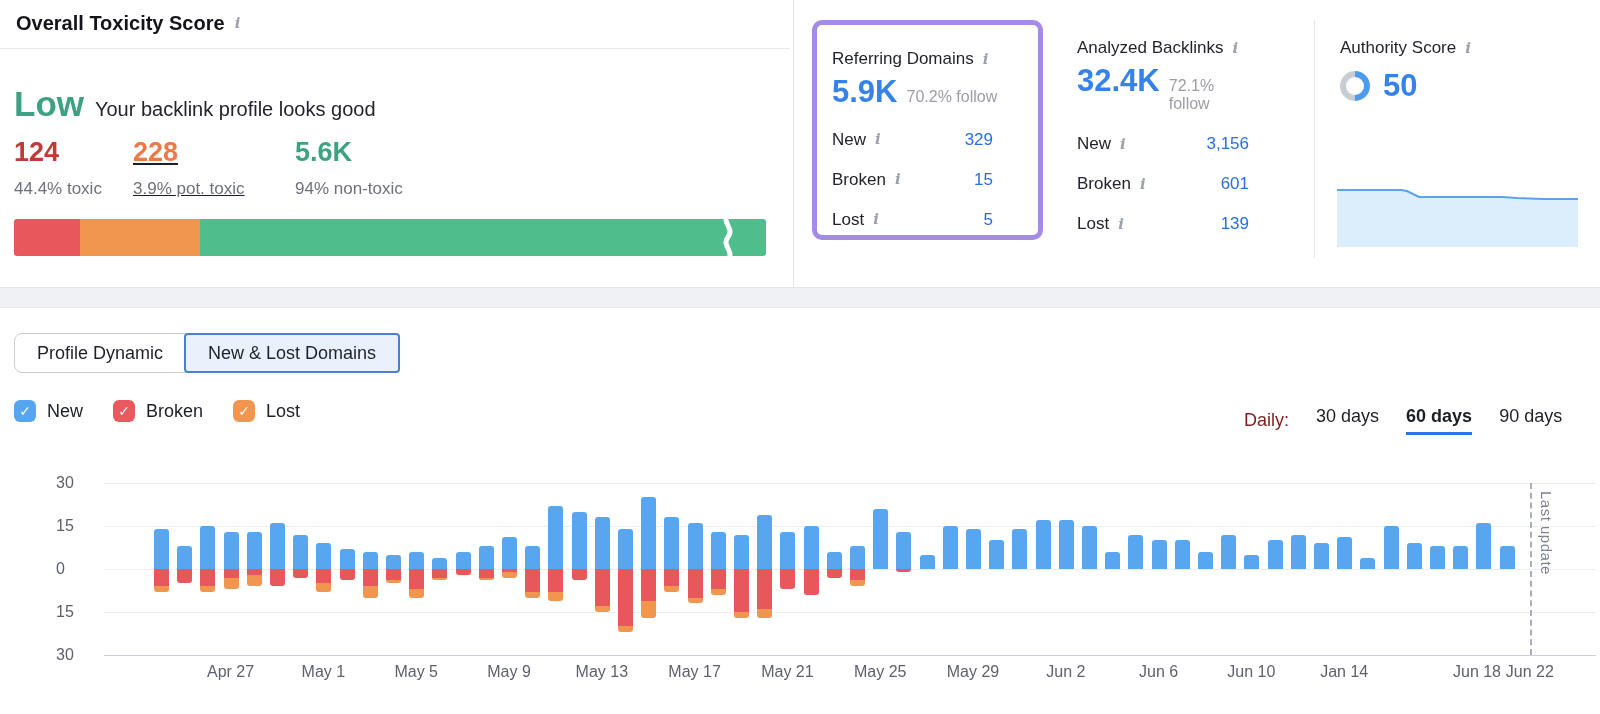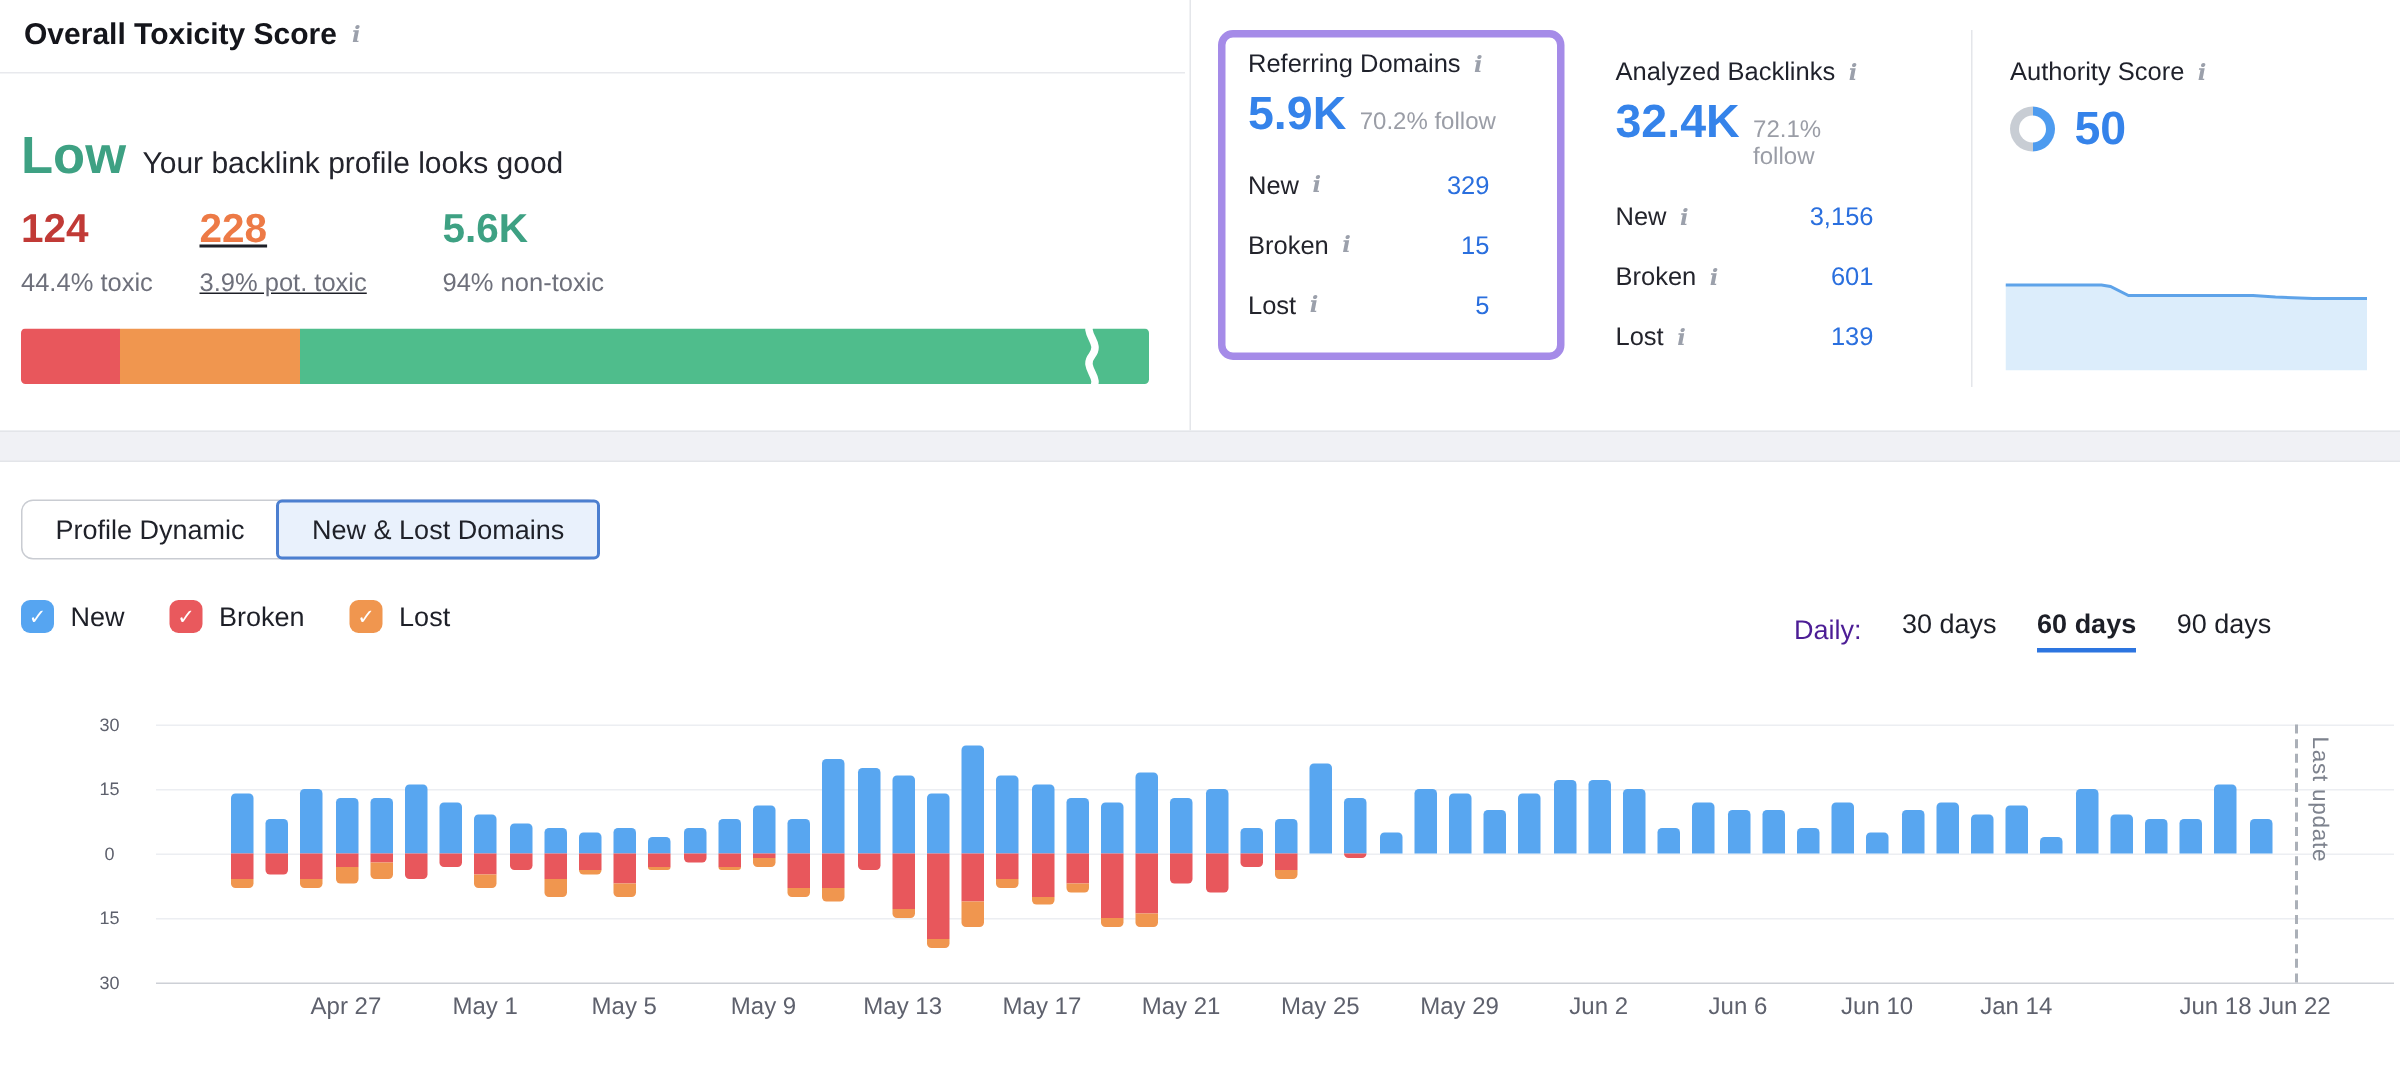--- a/index.html
+++ b/index.html
@@ -34,21 +34,21 @@
   .card-title-row { display:flex; align-items:center; gap:9px; font-size:17px; color:#1f212b; white-space:nowrap; }
   .big-row { display:flex; align-items:baseline; gap:9px; margin-top:7px; }
   .big-val { font-size:31px; font-weight:700; color:#3583EA; line-height:1.05; }
   .follow { font-size:16px; color:#9a9da6; }
   .rows { margin-top:11px; }
   .datarow { display:flex; align-items:center; height:40px; font-size:17px; }
   .datarow .lbl { color:#23242c; margin-right:9px; }
   .datarow .val { margin-left:auto; color:#2A6FDE; cursor:pointer; }
 
   .refbox { position:absolute; left:812px; top:20px; width:231px; height:220px;
-    border:5px solid #A58BE8; border-radius:10px; padding:8px 15px; background:#fff; }
+    border:5px solid #A58BE8; border-radius:10px; padding:24px 15px; background:#fff; }
   .refbox .rows { width:161px; }
   .analyzed { position:absolute; left:1077px; top:38px; width:172px; }
   .authority { position:absolute; left:1340px; top:38px; width:250px; }
   .donut-row { display:flex; align-items:center; gap:13px; margin-top:10px; }
   .donut { width:30px; height:30px; border-radius:50%; position:relative;
     background:conic-gradient(#4D9BEF 0 50%, #C8CDD4 50% 100%); }
   .donut::after { content:""; position:absolute; inset:6px; border-radius:50%; background:#fff; }
   .auth-val { font-size:31px; font-weight:700; color:#3583EA; }
   .auth-trend { position:absolute; left:1337px; top:186px; width:241px; height:61px; }
 
@@ -60,28 +60,28 @@
     border:1px solid #c9ccd2; border-radius:8px; background:#fff; }
   .tab { display:flex; align-items:center; padding:0 22px; font-size:18px; color:#1f2129; cursor:pointer; }
   .tab.selected { border:2px solid #4C7FD0; background:#E9F1FC; border-radius:4px; margin:-1px; z-index:1; }
 
   .legend { position:absolute; left:14px; top:400px; display:flex; align-items:center; gap:30px; }
   .legend-item { display:flex; align-items:center; gap:11px; font-size:18px; color:#1d1f27; cursor:pointer; }
   .cb { width:22px; height:22px; border-radius:6px; color:#fff; display:flex;
     align-items:center; justify-content:center; font-size:14px; font-weight:700; }
 
   .period { position:absolute; left:1196px; top:406px; display:flex; align-items:center; gap:27px; font-size:18px; }
-  .period-label { color:#4c1d95; }
+  .period-label { color:#7f1d1d;margin-left:48px; }
   .popt { color:#1d1f27; cursor:pointer; padding-bottom:5px; border-bottom:3px solid transparent; }
   .popt.selected { font-weight:700; border-bottom-color:#2D75E0; }
 
   .chart { position:absolute; left:0; top:455px; width:1600px; height:250px; }
   .gridline { position:absolute; left:104px; width:1492px; height:1px; background:#eceef2; }
   .gridline.axis { background:#cdd0d6; }
-  .ylab { position:absolute; left:56px; width:34px; text-align:center; font-size:12px;
+  .ylab { position:absolute; left:56px; width:34px; text-align:left; font-size:16px;
     color:#5e616d; transform:translateY(-50%); }
   .bar { position:absolute; width:15px; cursor:pointer; }
   .bar.n { border-radius:3px 3px 0 0; }
   .bar.bot-round { border-radius:0 0 3px 3px; }
   .xlab { position:absolute; top:208px; transform:translateX(-50%); font-size:16px;
     color:#5e616d; white-space:nowrap; }
   .dash { position:absolute; top:28px; height:172px; width:0; border-left:2px dashed #abb0b8; }
   .lastupdate { position:absolute; top:36px; writing-mode:vertical-rl; font-size:15px;
     color:#7d828d; letter-spacing:.5px; }
 </style>

